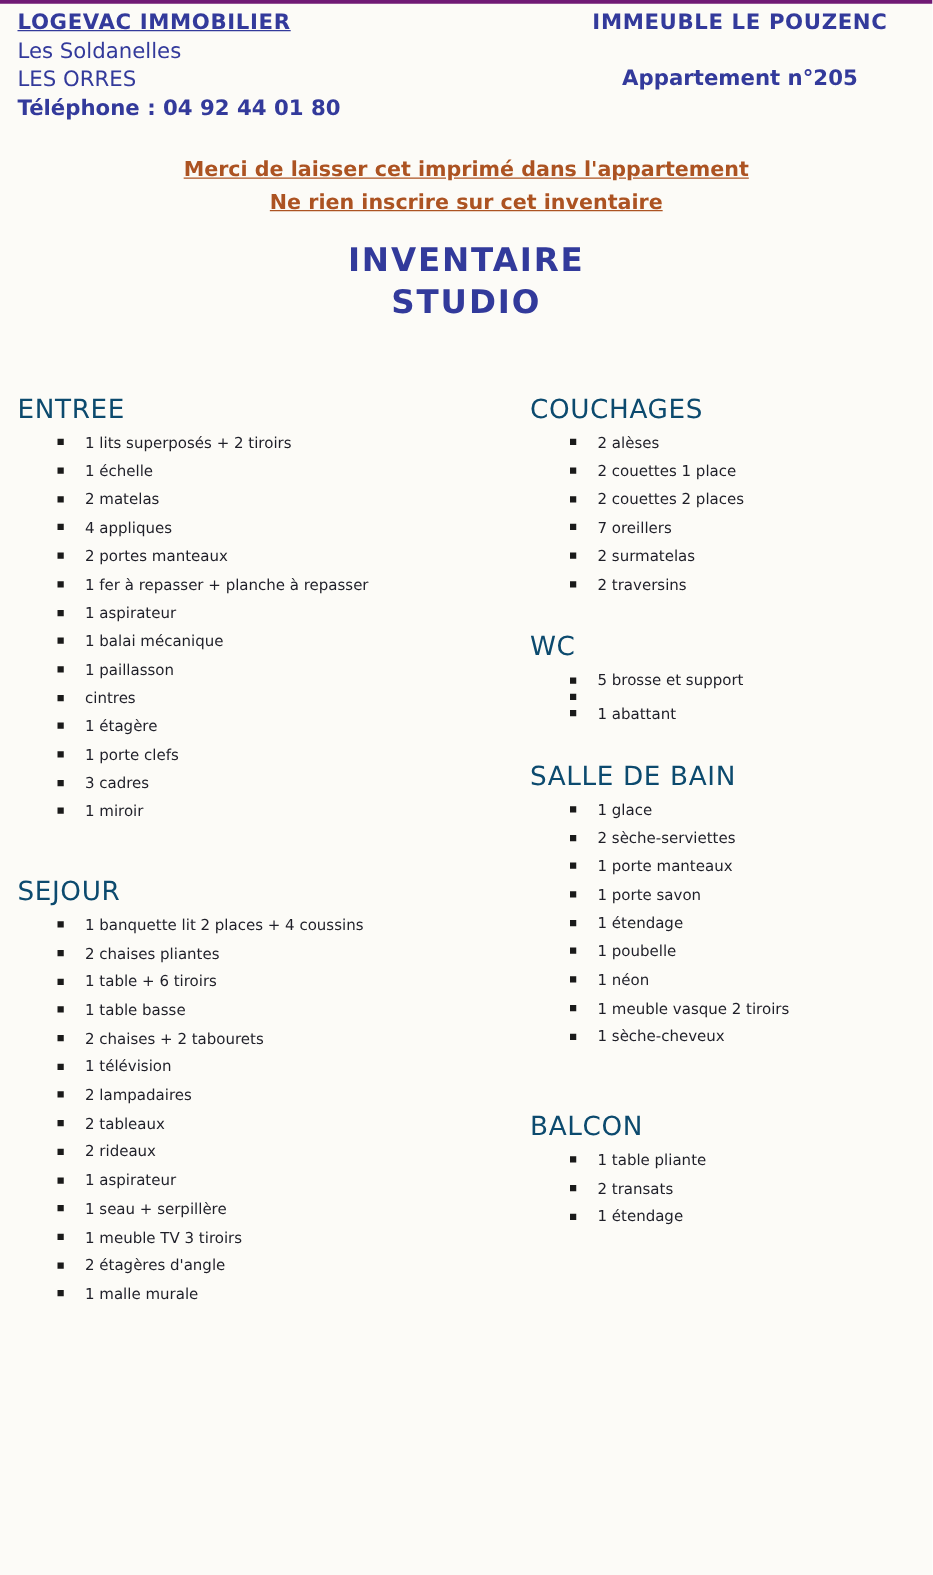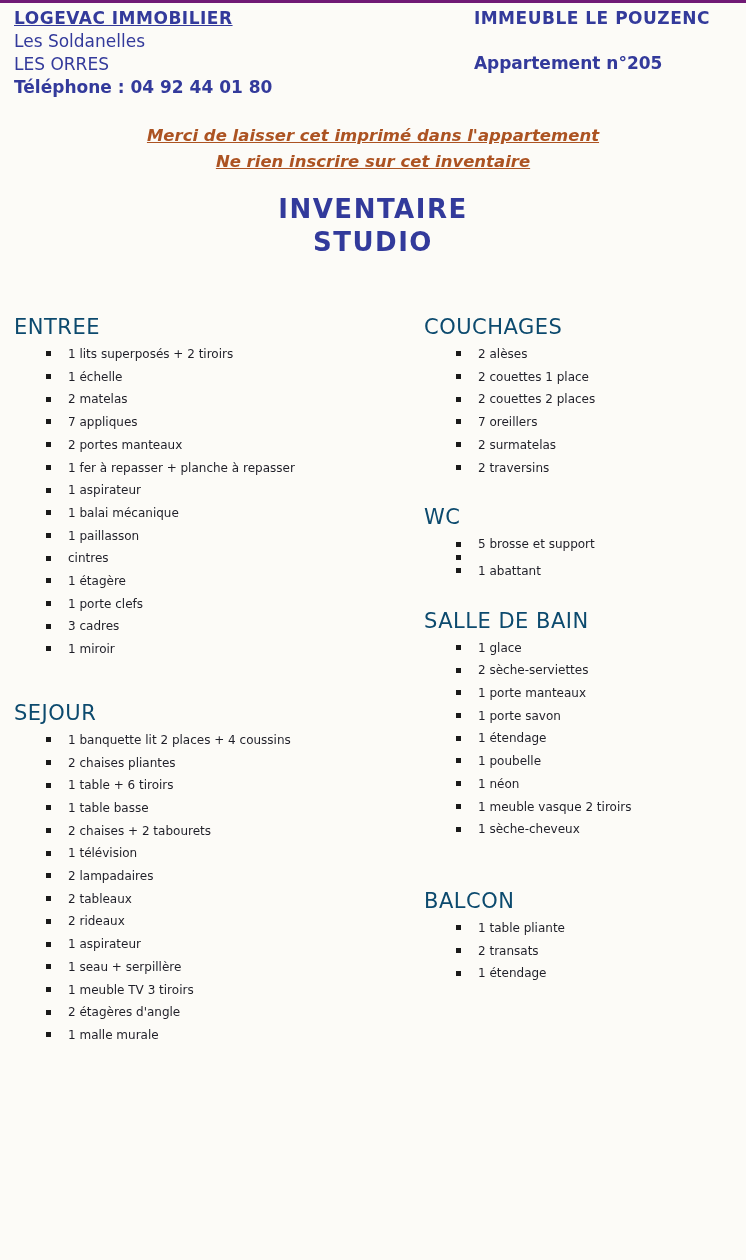--- a/index.html
+++ b/index.html
@@ -14,32 +14,31 @@
     font-family: "DejaVu Sans", sans-serif;
     color: #1f1f28;
     overflow: hidden;
   }
 
   
   .doc-header { display: flex; justify-content: space-between; }
   .header-left { font-size: 17px; line-height: 23px; color: #333a9b; }
   .agency { font-weight: bold; text-decoration: underline; letter-spacing: .5px; }
   .phone  { font-weight: bold; }
-  .header-right { text-align: left; color: #333a9b; font-size: 17px; line-height: 23px; margin-right: 22px; }
+  .header-right { text-align: center; color: #333a9b; font-size: 17px; line-height: 23px; margin-right: 22px; }
   .building  { font-weight: bold; letter-spacing: .5px; }
   .apartment { font-weight: bold; margin-top: 22px; }
 
   
   .notice { margin-top: 24px; text-align: center; }
   .notice-line {
     display: inline-block;
     color: #ac5322;
     font-size: 16.5px;
     line-height: 26px;
-    font-style: italic;
     font-weight: bold;
     text-decoration: underline;
   }
   .notice-line { display: block; }
 
   
   .title {
     margin-top: 18px;
     text-align: center;
     color: #323a9b;
@@ -124,21 +123,21 @@
             <li>
               <span class="bullet"></span>
               <span class="item-text">1 échelle</span>
             </li>
             <li>
               <span class="bullet"></span>
               <span class="item-text">2 matelas</span>
             </li>
             <li>
               <span class="bullet"></span>
-              <span class="item-text">7 appliques</span>
+              <span class="item-text">4 appliques</span>
             </li>
             <li>
               <span class="bullet"></span>
               <span class="item-text">2 portes manteaux</span>
             </li>
             <li>
               <span class="bullet"></span>
               <span class="item-text">1 fer à repasser + planche à repasser</span>
             </li>
             <li>

